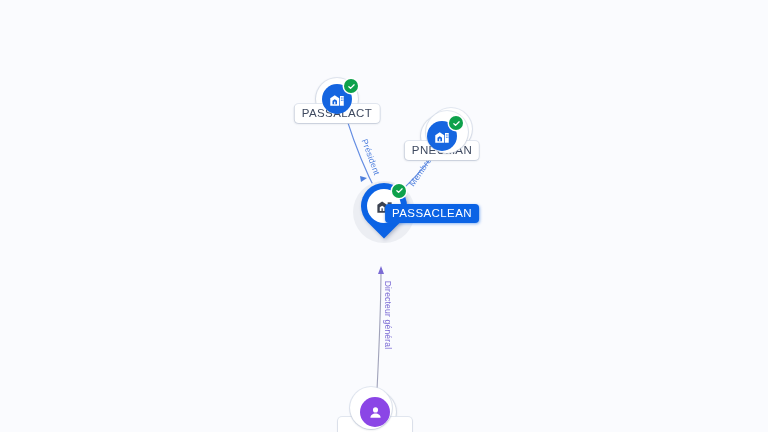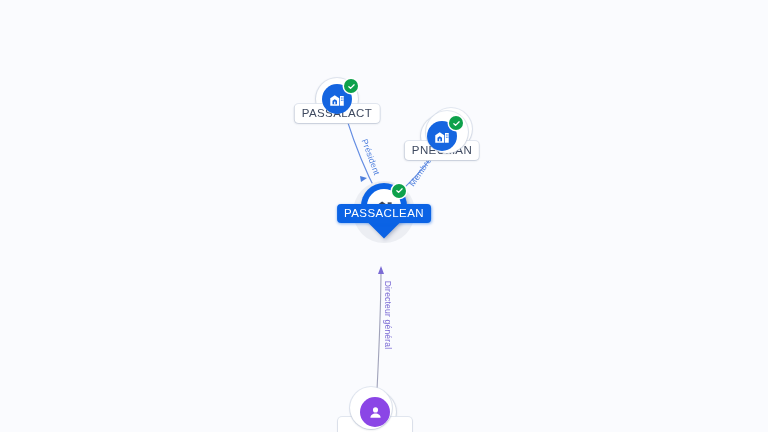--- a/index.html
+++ b/index.html
@@ -144,20 +144,21 @@
     padding: 3px 7px 4px 7px;
     border-radius: 4px;
     background: #ffffff;
     color: #3f4a60;
     box-shadow: 0 1px 2px rgba(40,55,90,0.16), 0 0 0 1px rgba(221,227,238,0.8);
   }
   .node-label.selected {
     background: #0b63e5;
     color: #ffffff;
     box-shadow: 0 1px 3px rgba(11,99,229,0.45);
+    margin-left: 48px;
   }
 
   
   .edge-label {
     position: absolute;
     white-space: nowrap;
     font-size: 8.5px;
     letter-spacing: 0.2px;
     transform-origin: center center;
   }

